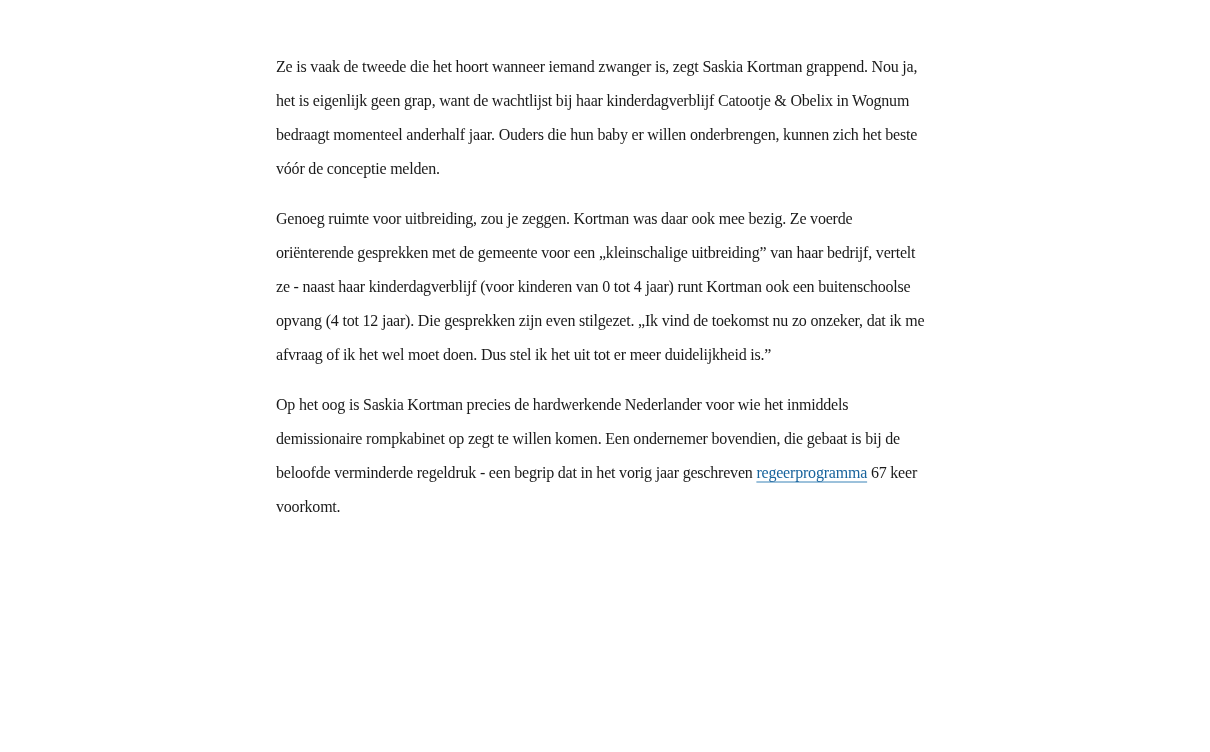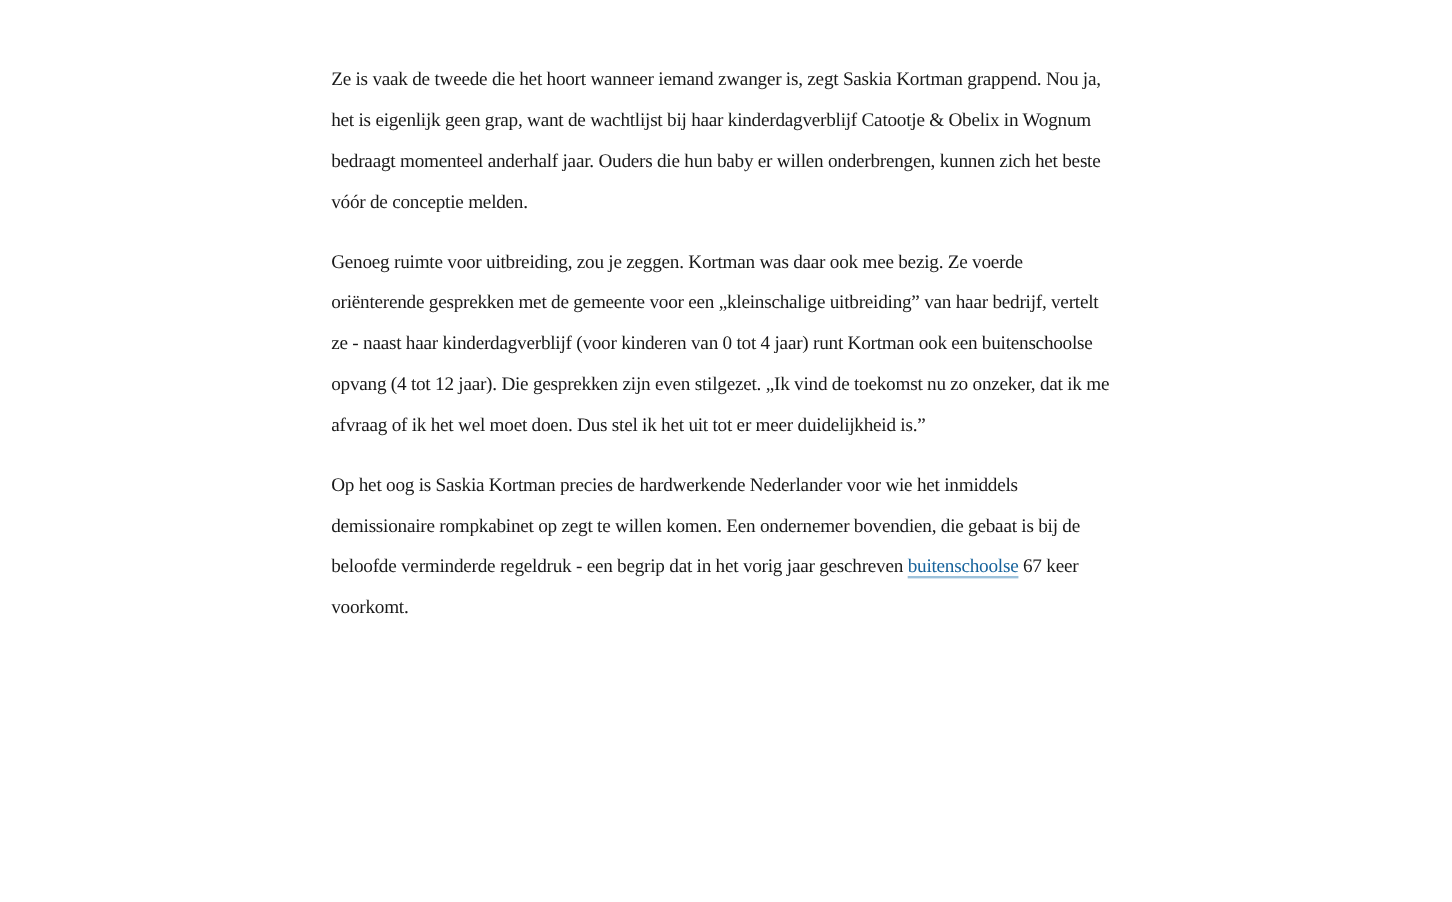--- a/index.html
+++ b/index.html
@@ -40,15 +40,15 @@
     cursor: pointer;
   }
 </style>
 </head>
 <body style="background: rgb(255, 255, 255);">
 
 <main class="page">
   <article class="article">
     <p class="para">Ze is vaak de tweede die het hoort wanneer iemand zwanger is, zegt Saskia Kortman grappend. Nou ja, het is eigenlijk geen grap, want de wachtlijst bij haar kinderdagverblijf Catootje &amp; Obelix in Wognum bedraagt momenteel anderhalf jaar. Ouders die hun baby er willen onderbrengen, kunnen zich het beste vóór de conceptie melden.</p>
     <p class="para">Genoeg ruimte voor uitbreiding, zou je zeggen. Kortman was daar ook mee bezig. Ze voerde oriënterende gesprekken met de gemeente voor een „kleinschalige uitbreiding” van haar bedrijf, vertelt ze - naast haar kinderdagverblijf (voor kinderen van 0 tot 4 jaar) runt Kortman ook een buitenschoolse opvang (4 tot 12 jaar). Die gesprekken zijn even stilgezet. „Ik vind de toekomst nu zo onzeker, dat ik me afvraag of ik het wel moet doen. Dus stel ik het uit tot er meer duidelijkheid is.”</p>
-    <p class="para"><span>Op het oog is Saskia Kortman precies de hardwerkende Nederlander voor wie het inmiddels demissionaire rompkabinet op zegt te willen komen. Een ondernemer bovendien, die gebaat is bij de beloofde verminderde regeldruk - een begrip dat in het vorig jaar geschreven </span><a class="inline-link" href="#">buitenschoolse</a><span> 67 keer voorkomt.</span></p>
+    <p class="para"><span>Op het oog is Saskia Kortman precies de hardwerkende Nederlander voor wie het inmiddels demissionaire rompkabinet op zegt te willen komen. Een ondernemer bovendien, die gebaat is bij de beloofde verminderde regeldruk - een begrip dat in het vorig jaar geschreven </span><a class="inline-link" href="#">regeerprogramma</a><span> 67 keer voorkomt.</span></p>
   </article>
 </main>
 
 </body></html>

